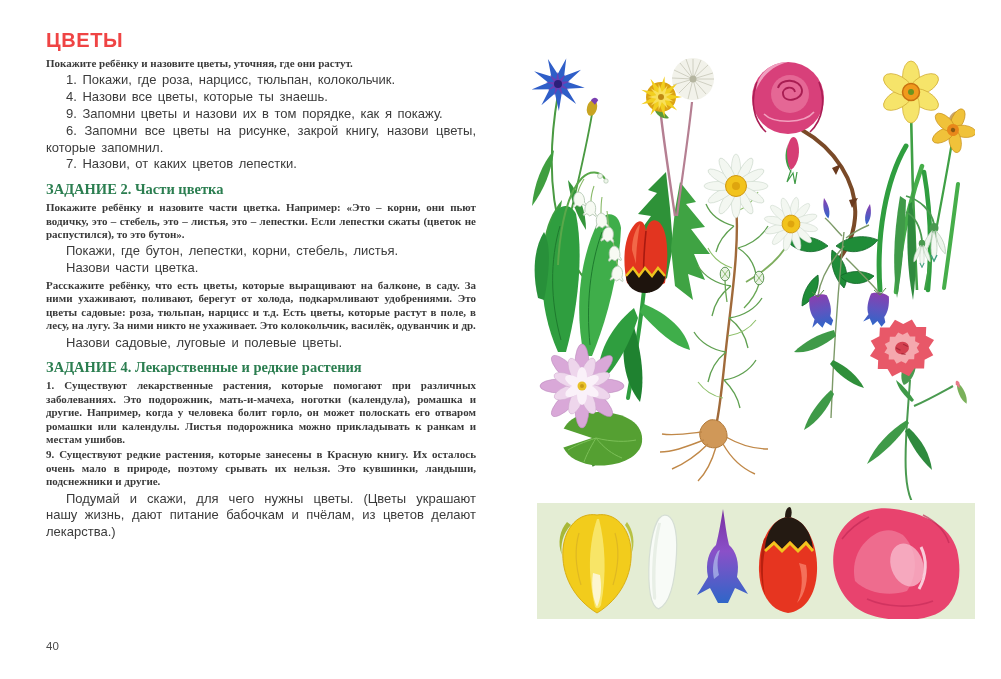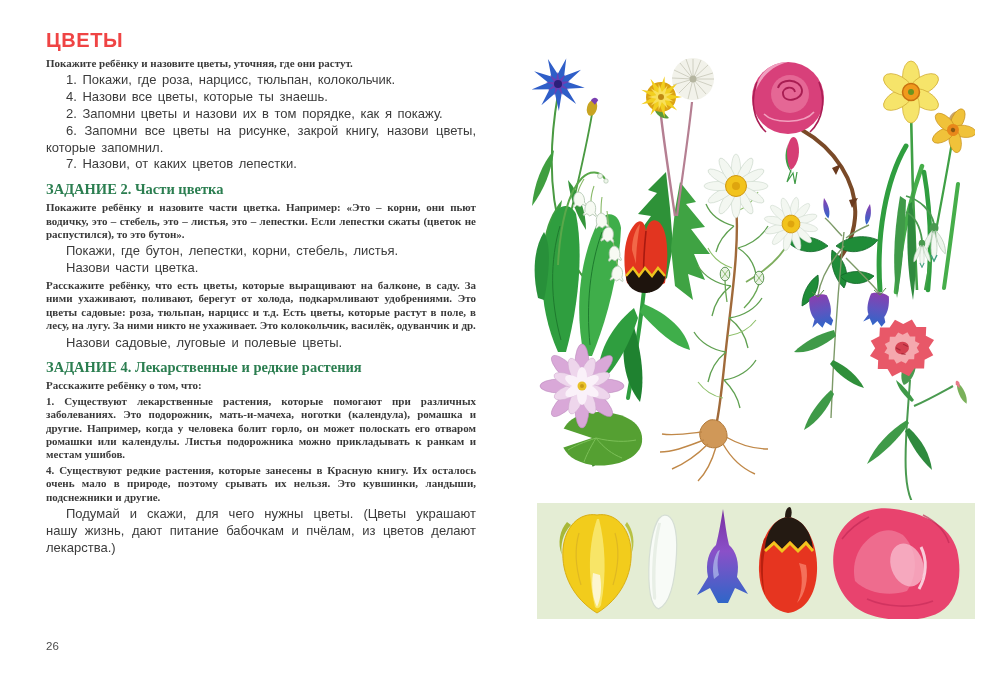--- a/index.html
+++ b/index.html
@@ -36,21 +36,21 @@
 <div class="page">
 
   <div class="text-col">
     <h1 class="title">ЦВЕТЫ</h1>
 
     <section>
       <p class="intro">Покажите ребёнку и назовите цветы, уточняя, где они растут.</p>
       <div class="kid-block">
         <p class="kid">1. Покажи, где роза, нарцисс, тюльпан, колокольчик.</p>
         <p class="kid">4. Назови все цветы, которые ты знаешь.</p>
-        <p class="kid">2. Запомни цветы и назови их в том порядке, как я покажу.</p>
+        <p class="kid">9. Запомни цветы и назови их в том порядке, как я покажу.</p>
         <p class="kid">6. Запомни все цветы на рисунке, закрой книгу, назови цветы, которые запомнил.</p>
         <p class="kid">7. Назови, от каких цветов лепестки.</p>
       </div>
     </section>
 
     <section>
       <h2 class="task-heading">ЗАДАНИЕ 2. Части цветка</h2>
       <p class="intro">Покажите ребёнку и назовите части цветка. Например: «Это – корни, они пьют водичку, это – стебель, это – листья, это – лепестки. Если лепестки сжаты (цветок не распустился), то это бутон».</p>
       <div class="kid-block">
         <p class="kid">Покажи, где бутон, лепестки, корни, стебель, листья.</p>
@@ -60,23 +60,22 @@
 
     <section>
       <p class="intro">Расскажите ребёнку, что есть цветы, которые выращивают на балконе, в саду. За ними ухаживают, поливают, берегут от холода, подкармливают удобрениями. Это цветы садовые: роза, тюльпан, нарцисс и т.д. Есть цветы, которые растут в поле, в лесу, на лугу. За ними никто не ухаживает. Это колокольчик, василёк, одуванчик и др.</p>
       <div class="kid-block">
         <p class="kid">Назови садовые, луговые и полевые цветы.</p>
       </div>
     </section>
 
     <section>
       <h2 class="task-heading">ЗАДАНИЕ 4. Лекарственные и редкие растения</h2>
-      <p class="intro">Расскажите ребёнку о том, что:</p>
       <p class="intro">1. Существуют лекарственные растения, которые помогают при различных заболеваниях. Это подорожник, мать-и-мачеха, ноготки (календула), ромашка и другие. Например, когда у человека болит горло, он может полоскать его отваром ромашки или календулы. Листья подорожника можно прикладывать к ранкам и местам ушибов.</p>
-      <p class="intro">4. Существуют редкие растения, которые занесены в Красную книгу. Их осталось очень мало в природе, поэтому срывать их нельзя. Это кувшинки, ландыши, подснежники и другие.</p>
+      <p class="intro">9. Существуют редкие растения, которые занесены в Красную книгу. Их осталось очень мало в природе, поэтому срывать их нельзя. Это кувшинки, ландыши, подснежники и другие.</p>
     </section>
 
     <section>
       <div class="kid-block">
         <p class="kid">Подумай и скажи, для чего нужны цветы. (Цветы украшают нашу жизнь, дают питание бабочкам и пчёлам, из цветов делают лекарства.)</p>
       </div>
     </section>
   </div>
 
   <svg class="flowers" viewBox="0 0 447 450" aria-hidden="true">
@@ -382,14 +381,14 @@
     <g>
       <path d="M357,6 C330,2 305,16 298,42 C292,66 301,92 321,106 C340,119 383,121 403,109 C421,98 426,72 420,47 C413,22 386,10 357,6 Z" fill="#e8436e"></path>
       <path d="M305,36 C311,28 320,20 332,14 M412,40 C408,28 398,18 386,12" stroke="#c22a56" stroke-width="1.5" fill="none" opacity="0.7"></path>
       <path d="M340,30 C322,40 314,58 318,78 C330,90 352,94 370,88 C382,70 380,46 366,32 C357,26 348,26 340,30 Z" fill="#f07a9a" opacity="0.75"></path>
       <ellipse cx="370" cy="62" rx="16" ry="22" fill="#f8b8cb" opacity="0.8" transform="rotate(-20 370 62)"></ellipse>
       <path d="M384,44 C390,56 390,72 382,86" stroke="#fbdbe6" stroke-width="3" fill="none" opacity="0.9"></path>
       <path d="M330,96 C348,104 376,106 396,98" stroke="#c22a56" stroke-width="1.6" fill="none" opacity="0.6"></path>
     </g>
   </svg>
 
-  <div class="page-num">26</div>
+  <div class="page-num">40</div>
 </div>
 
 </body></html>

